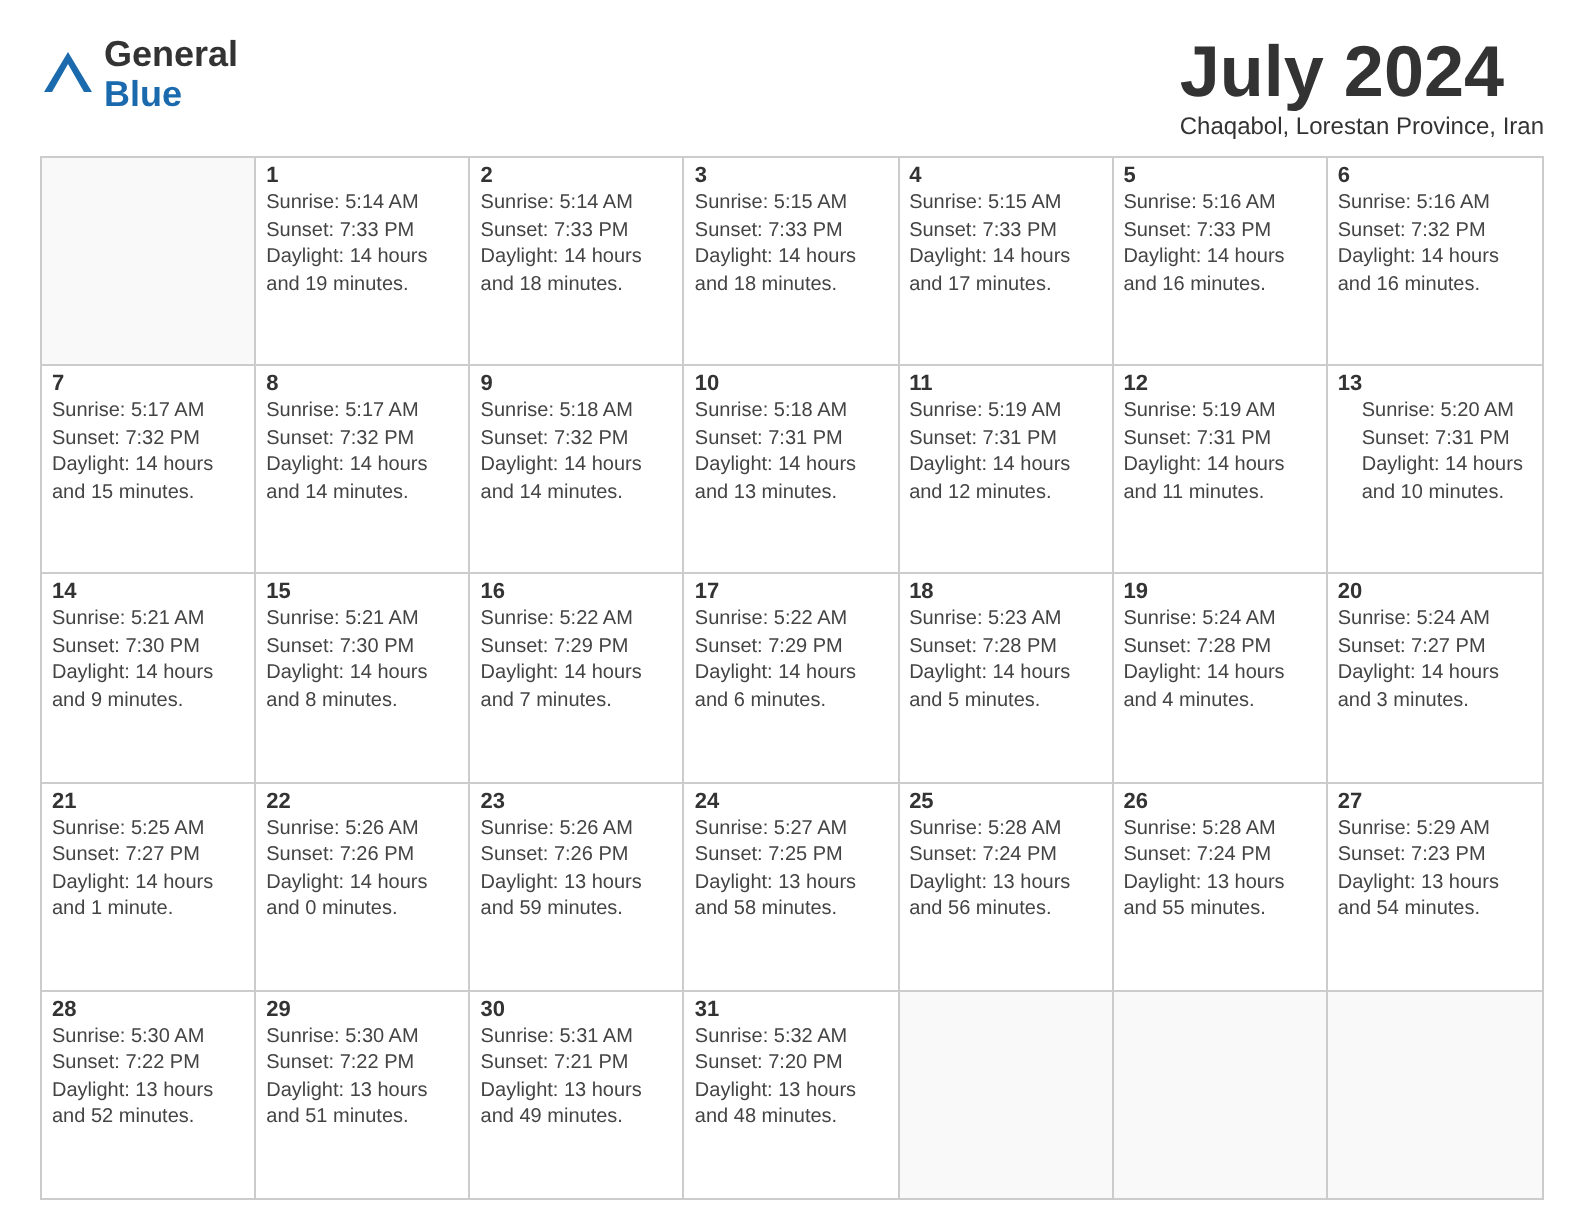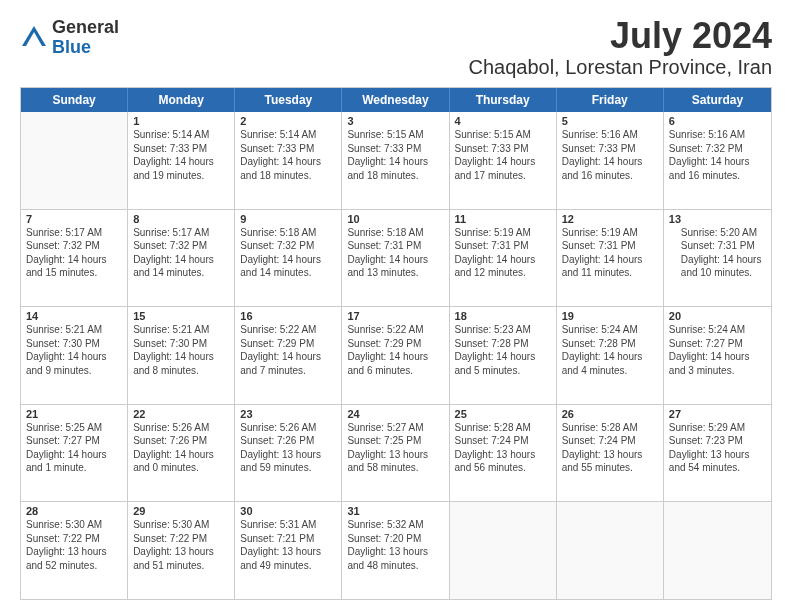--- a/index.html
+++ b/index.html
@@ -33,30 +33,29 @@
       font-weight: bold;
       line-height: 1.1;
     }
     .logo-general { color: #333; }
     .logo-blue { color: #1a6aad; margin-top: 16px; }
     .logo-icon {
       width: 28px;
       height: 28px;
     }
     .title-block {
-      text-align: right;
     }
     .month-title {
       font-size: 36px;
       font-weight: bold;
       color: #333;
       line-height: 1;
     }
     .location-title {
-      font-size: 20px;
+      font-size: 12px;
       color: #333;
       margin-top: 2px;
     }
     .calendar {
       flex: 1;
       display: flex;
       flex-direction: column;
       border: 1px solid #ccc;
     }
     .calendar-header {
@@ -122,29 +121,20 @@
         <span class="logo-blue">Blue</span>
       </div>
     </div>
     <div class="title-block">
       <div class="month-title">July 2024</div>
       <div class="location-title">Chaqabol, Lorestan Province, Iran</div>
     </div>
   </div>
 
   <div class="calendar">
-    <div class="calendar-header">
-    <div class="day-header">Sunday</div>
-        <div class="day-header">Monday</div>
-        <div class="day-header">Tuesday</div>
-        <div class="day-header">Wednesday</div>
-        <div class="day-header">Thursday</div>
-        <div class="day-header">Friday</div>
-        <div class="day-header">Saturday</div>
-      </div>
     <div class="calendar-body">
     <div class="week-row">
           <div class="day-cell empty"></div>
           <div class="day-cell">
             <div class="day-num">1</div>
             <div class="day-info" style="white-space: pre-line;">Sunrise: 5:14 AM
 Sunset: 7:33 PM
 Daylight: 14 hours and 19 minutes.</div>
           </div>
           <div class="day-cell">

